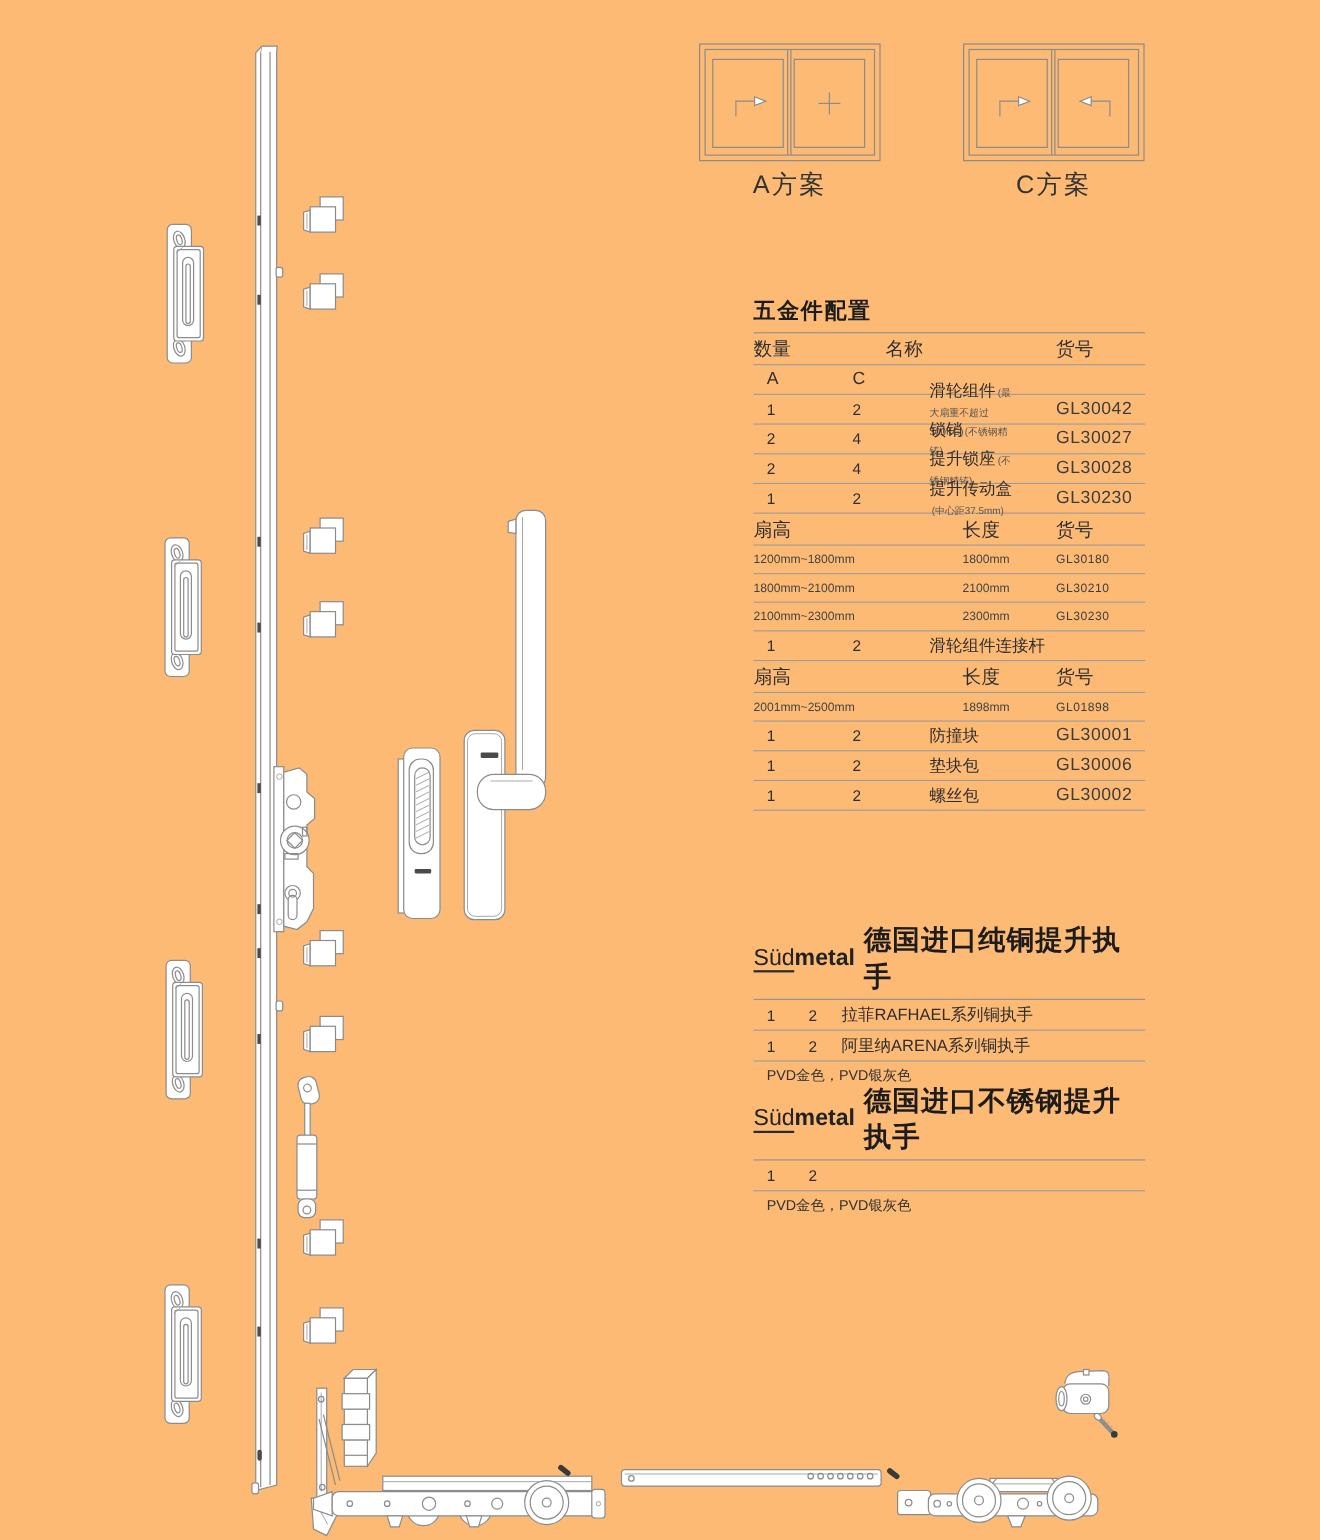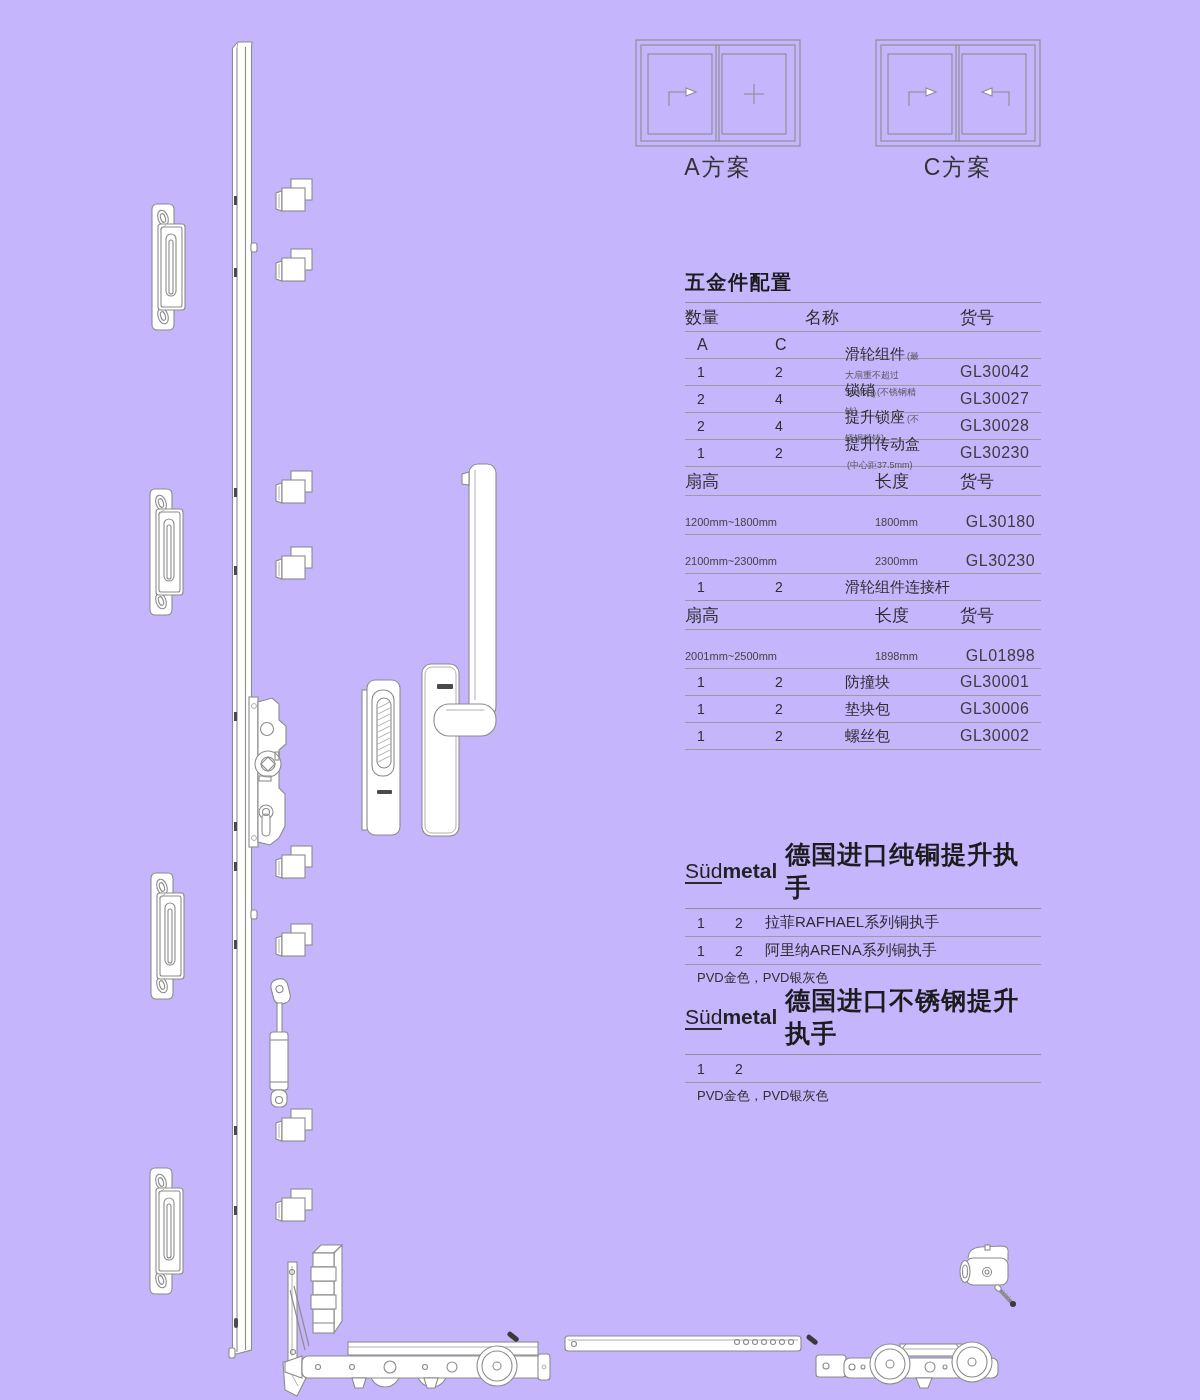--- a/index.html
+++ b/index.html
@@ -1,16 +1,16 @@
 <!DOCTYPE html>
 <html><head>
 <meta charset="utf-8">
 <style>
   html,body{margin:0;padding:0;background:#fff;}
-  #page{position:relative;width:1200px;height:1400px;background:#c4b5fd;overflow:hidden;
+  #page{position:relative;width:1200px;height:1400px;background:#fdba74;overflow:hidden;
         font-family:"Liberation Sans","DejaVu Sans",sans-serif;color:#2e2e2e;}
   
   #drawings{position:absolute;left:0;top:0;width:1200px;height:1400px;}
   .ln{stroke:#8c8c8c;fill:none;stroke-width:1.1;}
   .fw{stroke:#8c8c8c;fill:#ffffff;stroke-width:1.1;}
   .thin{stroke:#9c9c9c;fill:none;stroke-width:0.8;}
   .dk{fill:#4a4a4a;stroke:none;}
   .blk{fill:#3a3a3a;stroke:none;}
   
   .scheme-label{position:absolute;top:152px;width:164px;text-align:center;
@@ -25,23 +25,23 @@
   .c1{width:80px;} .c2{flex:1;} .c3{width:81px;}
   .acrow{height:27px;font-size:16px;}
   .colA{width:40px;padding-left:12px;box-sizing:border-box;}
   .colC{width:40px;text-indent:10px;}
   .irow{height:27px;font-size:14px;}
   .iname{flex:1;font-size:15px;color:#2e2e2e;}
   .inote{font-size:9px;color:#555;margin-left:2px;margin-top:38px;}
   .icode{width:81px;font-size:16px;color:#3d3d3d;letter-spacing:.5px;}
   .srow{height:29px;font-size:17px;}
   .sfan{width:150px;} .slen{flex:1;} .scode{width:81px;}
-  .zrow{height:26px;font-size:11px;color:#444;margin-top:13px;}
+  .zrow{height:26px;font-size:11px;color:#444;}
   .zrange{width:150px;} .zlen{flex:1;}
-  .zcode{width:81px;font-size:16px;color:#3d3d3d;letter-spacing:.5px;text-align:center;}
+  .zcode{width:81px;font-size:11px;color:#3d3d3d;letter-spacing:.5px;}
   
   .brand{position:absolute;left:685px;width:356px;}
   #brand0{top:838px;} #brand1{top:984px;}
   .bhead{display:flex;align-items:center;gap:8px;padding-bottom:4px;
          border-bottom:1px solid #8f8f8f;}
   .blogo{font-size:21px;color:#222;white-space:nowrap;}
   .blogo .lt{font-weight:normal;border-bottom:2px solid #2a2a2a;}
   .blogo .bd{font-weight:bold;}
   .btitle{font-size:25px;font-weight:bold;color:#1c1c1c;letter-spacing:1px;}
   .brow{height:28px;display:flex;align-items:center;font-size:14px;
@@ -353,20 +353,25 @@
       <span class="sfan">扇高</span>
       <span class="slen">长度</span>
       <span class="scode">货号</span>
     </div>
     <div class="row zrow">
       <span class="zrange">1200mm~1800mm</span>
       <span class="zlen">1800mm</span>
       <span class="zcode">GL30180</span>
     </div>
     <div class="row zrow">
+      <span class="zrange">1800mm~2100mm</span>
+      <span class="zlen">2100mm</span>
+      <span class="zcode">GL30210</span>
+    </div>
+    <div class="row zrow">
       <span class="zrange">2100mm~2300mm</span>
       <span class="zlen">2300mm</span>
       <span class="zcode">GL30230</span>
     </div>
 
     <div class="row irow">
       <span class="colA">1</span>
       <span class="colC">2</span>
       <span class="iname"><span>滑轮组件连接杆</span></span>
     </div>

